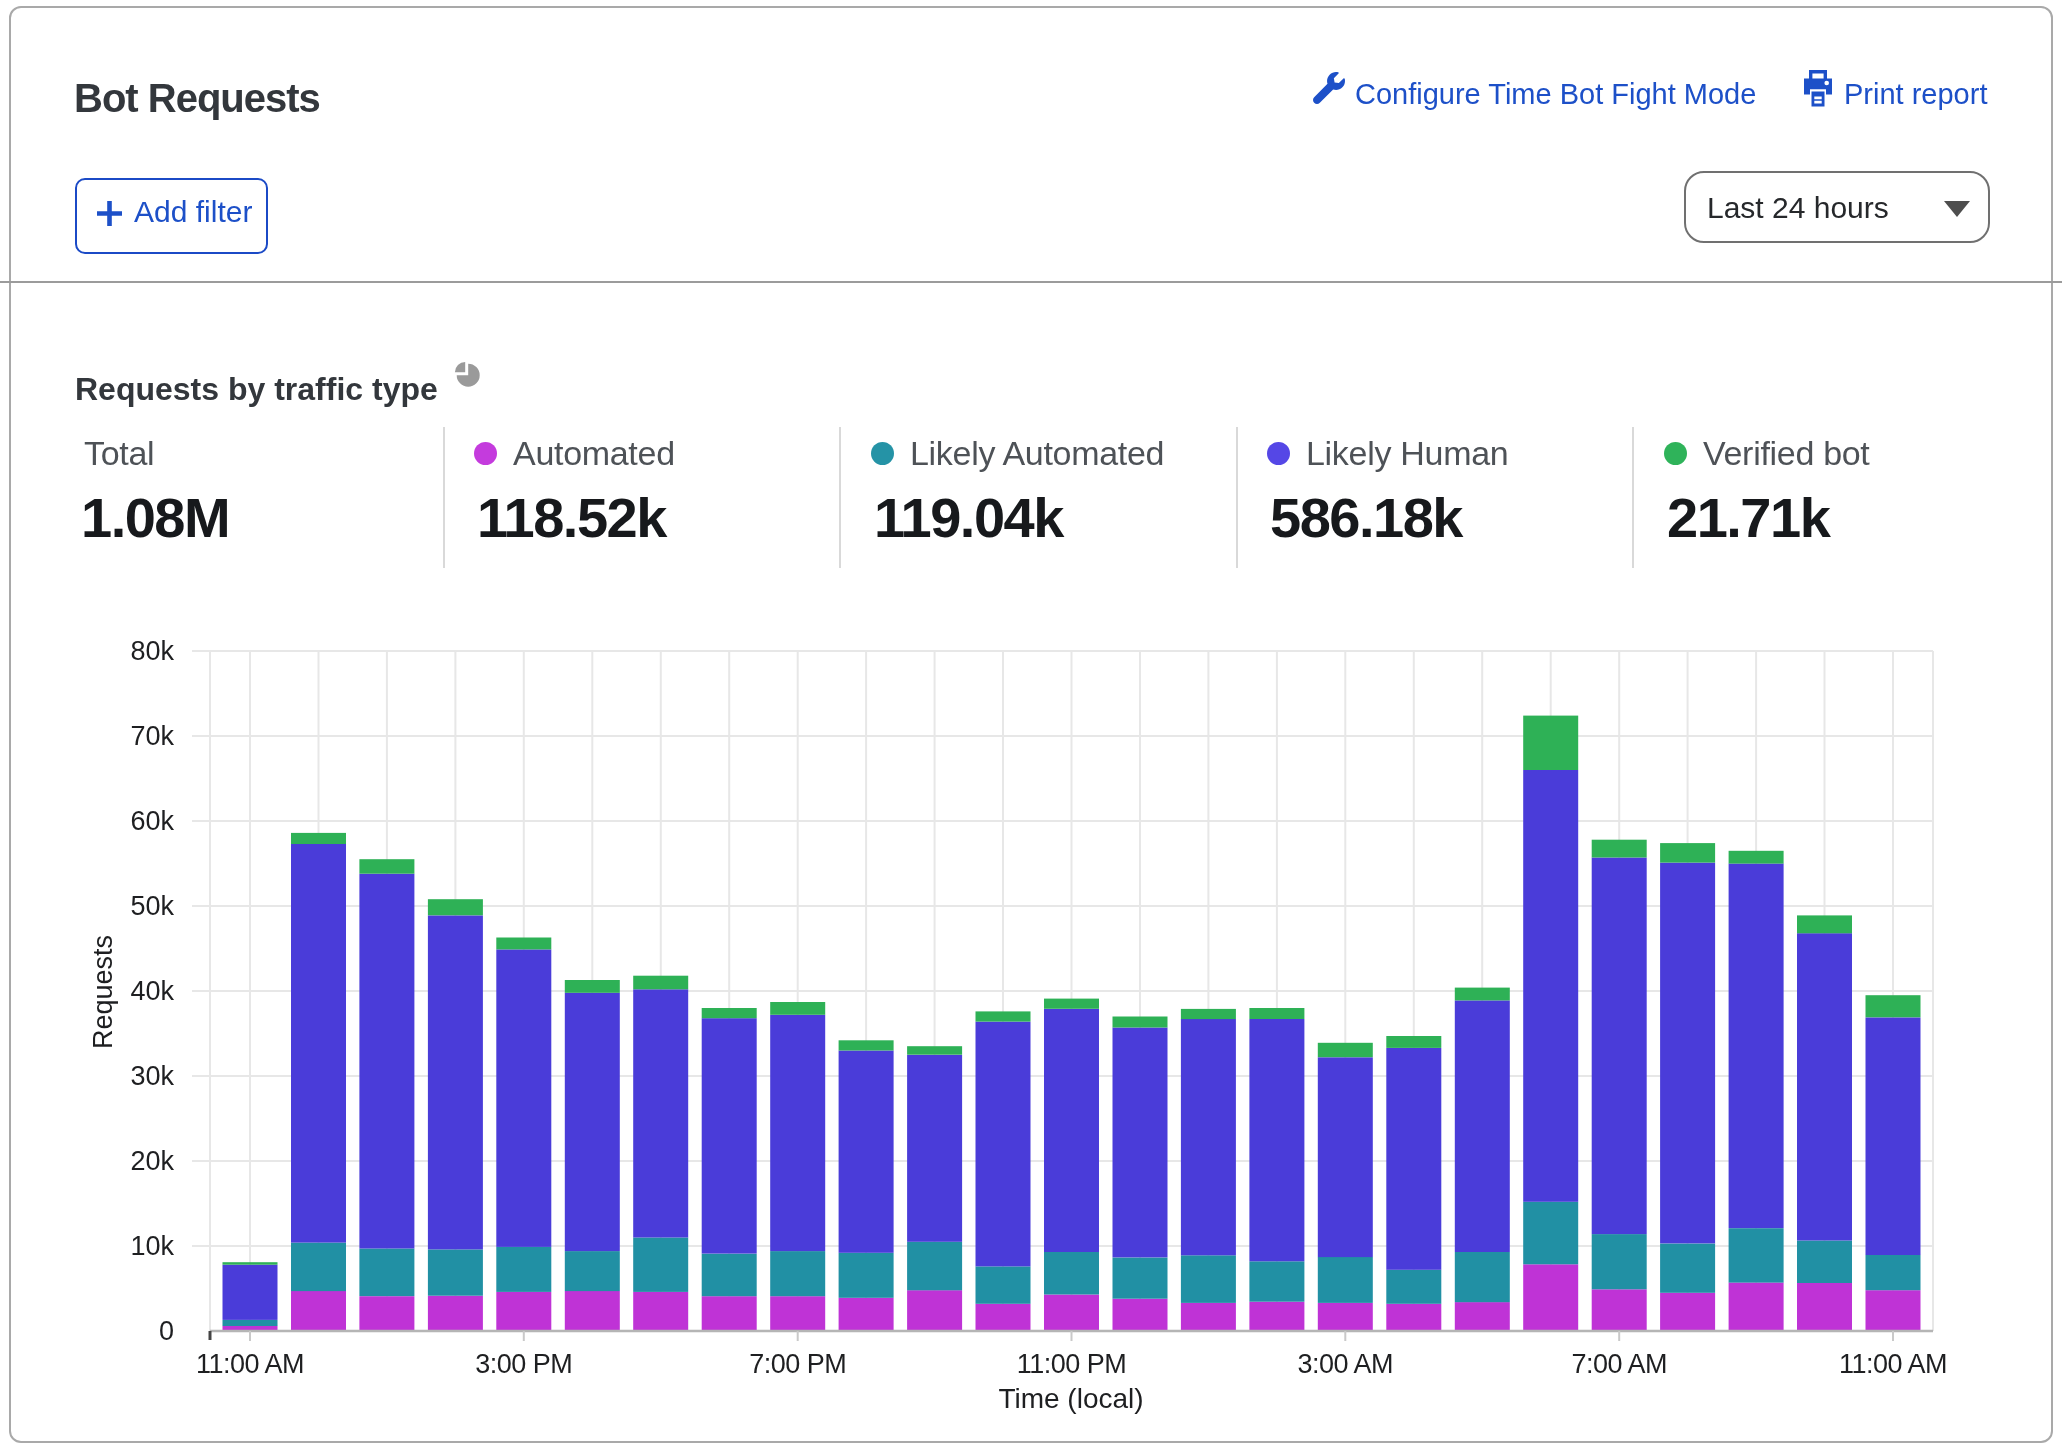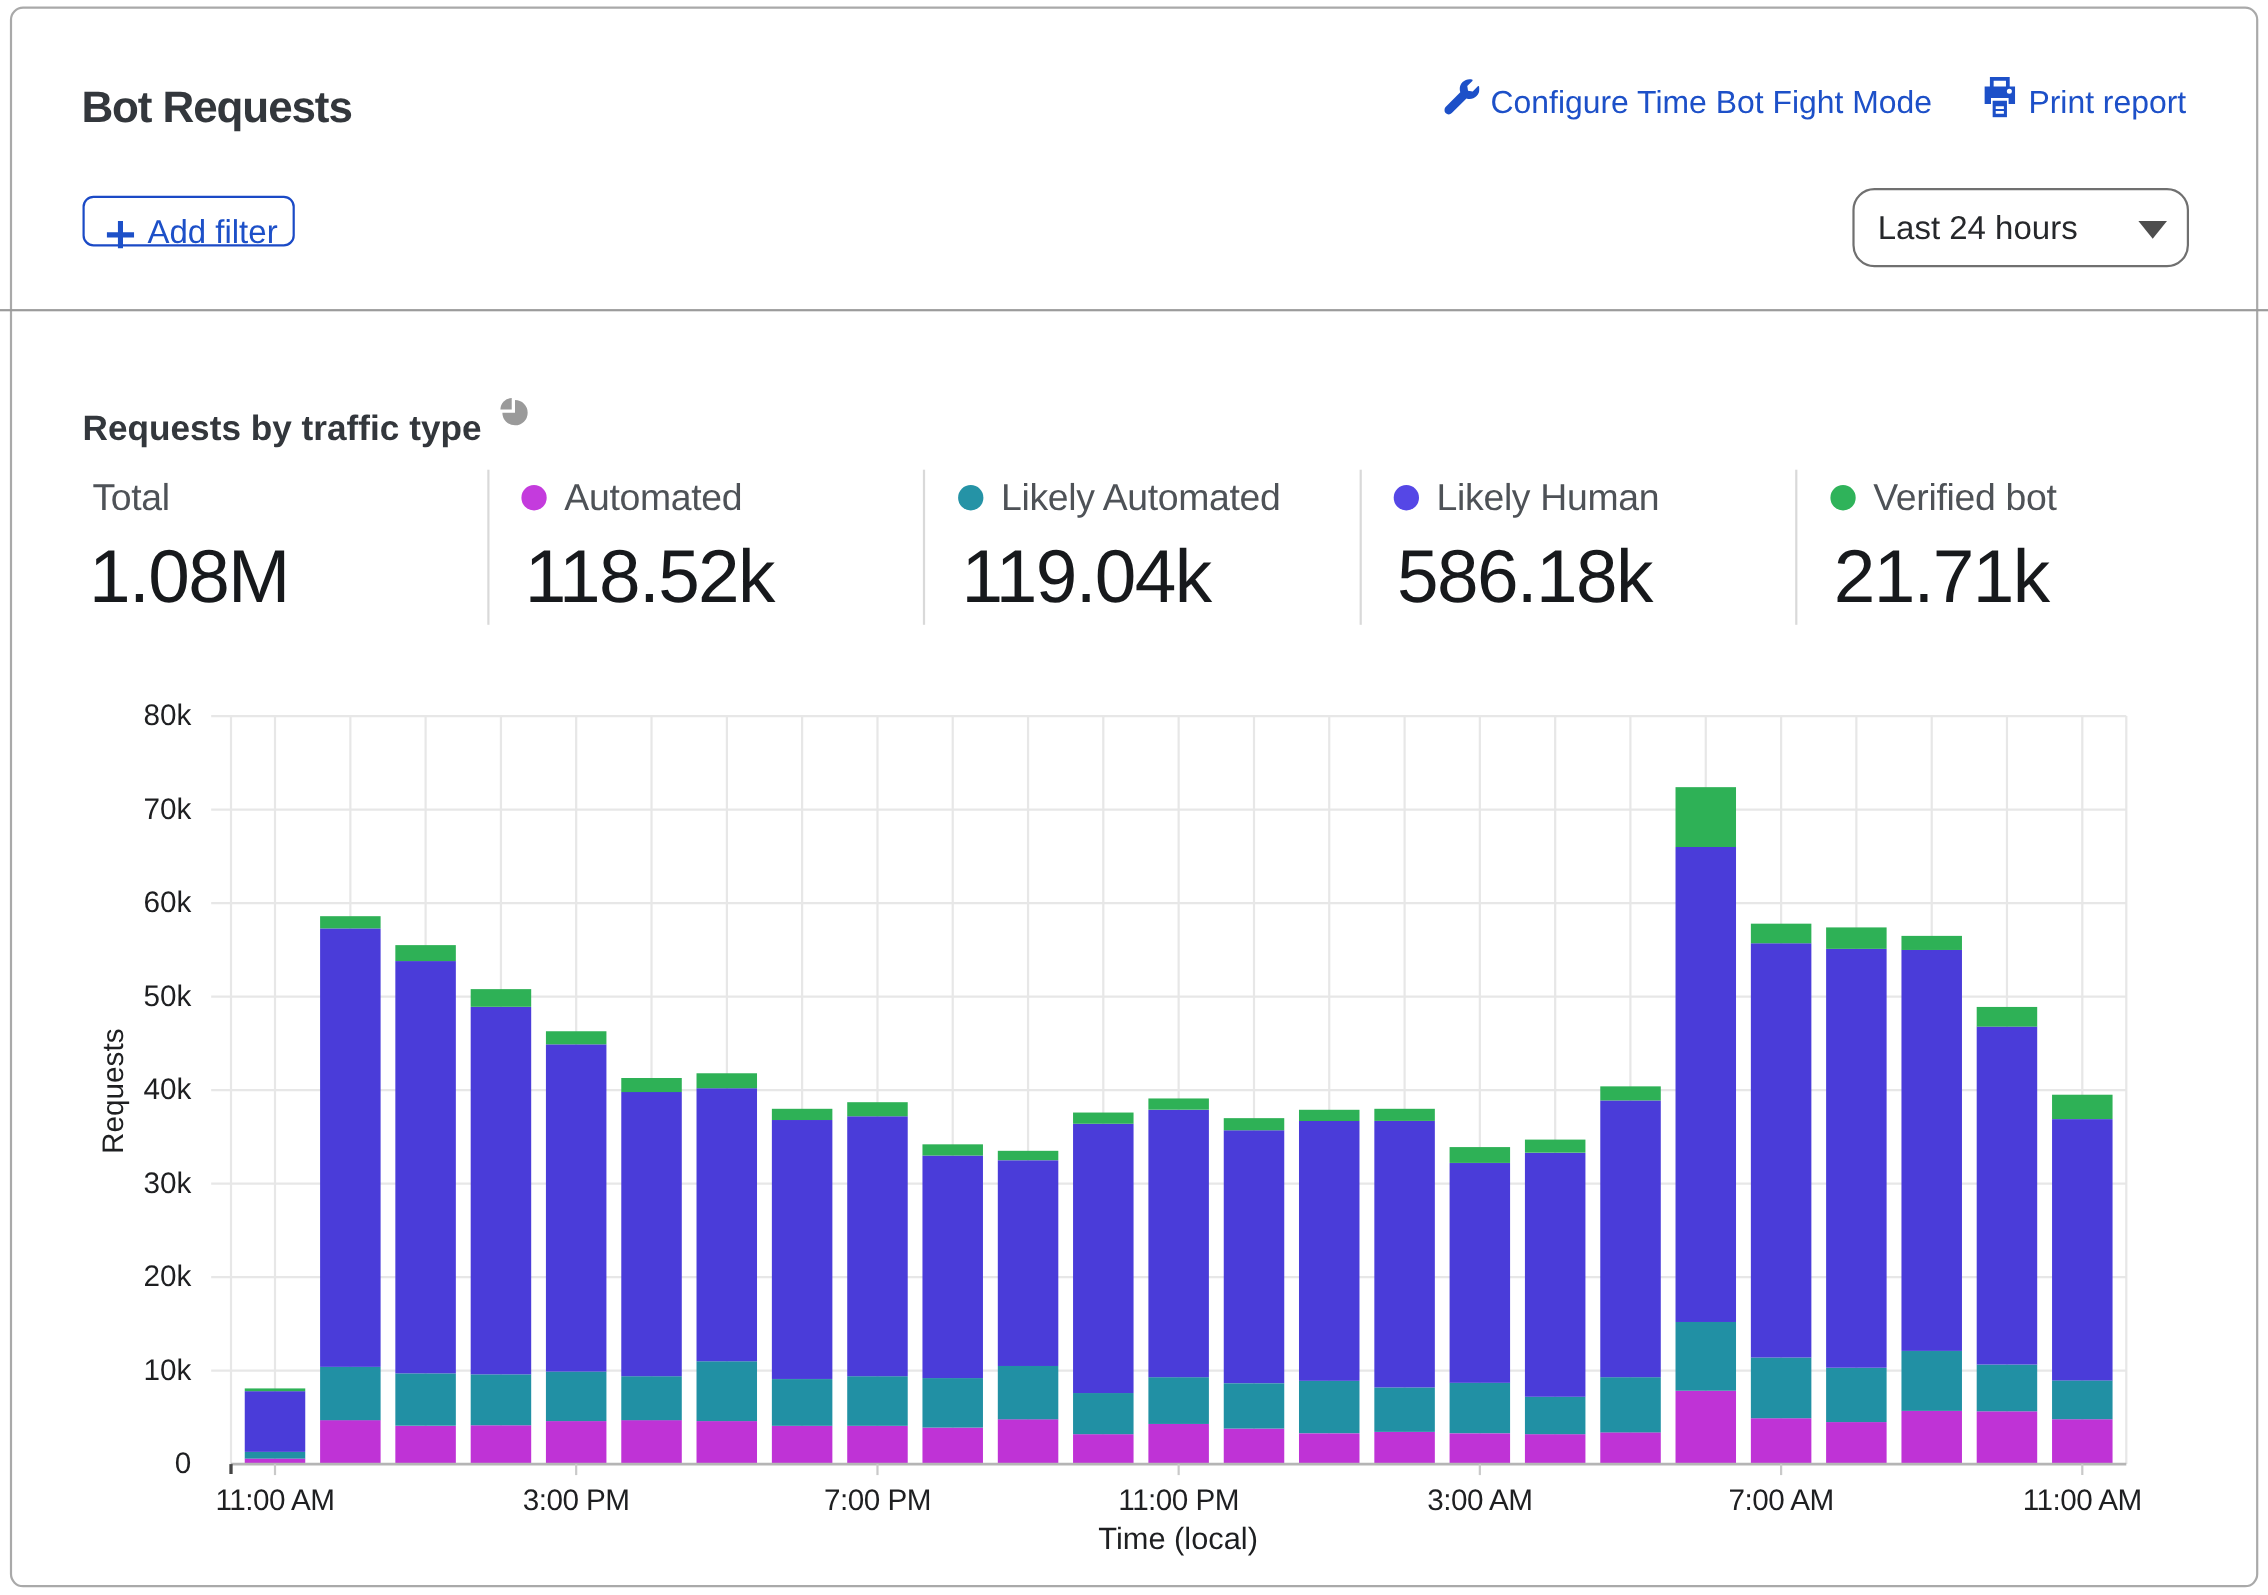--- a/index.html
+++ b/index.html
@@ -2,28 +2,28 @@
 <html><head>
 <meta charset="utf-8">
 <style>
 * { margin:0; padding:0; box-sizing:border-box; }
 html,body { width:2062px; height:1450px; background:#fff; font-family:"Liberation Sans", sans-serif; position:relative; overflow:hidden; }
 .abs { position:absolute; }
 .card { position:absolute; left:9px; top:6px; width:2044px; height:1437px; border:2px solid #a9a9a9; border-radius:12px; }
 .hdiv { position:absolute; left:0; top:281px; width:2062px; height:2px; background:#9b9b9b; }
 .title { position:absolute; left:74px; top:76px; font-size:40px; font-weight:bold; color:#33373c; letter-spacing:-1px; }
 .lnk { position:absolute; font-size:29px; color:#1d50c8; white-space:nowrap; }
-.btn { position:absolute; left:75px; top:178px; width:193px; height:46px; border:2.5px solid #1b4ac6; border-radius:10px; color:#1d50c8; font-size:28px; }
+.btn { position:absolute; left:75px; top:178px; width:193px; height:76px; border:2.5px solid #1b4ac6; border-radius:10px; color:#1d50c8; font-size:28px; }
 .btn span { position:absolute; left:57px; top:15px; font-size:30px; }
 .dd { position:absolute; left:1684px; top:171px; width:306px; height:72px; border:2px solid #707070; border-radius:20px; font-size:30px; color:#26282b; }
 .dd span { position:absolute; left:21px; top:18px; }
 .caret { position:absolute; right:18px; top:28px; width:0; height:0; border-left:13.5px solid transparent; border-right:13.5px solid transparent; border-top:16px solid #4e4e4e; }
 .sec-title { position:absolute; left:75px; top:355px; font-size:32px; font-weight:bold; color:#33373c;margin-top:16px; }
 .stat-label { position:absolute; top:434px; font-size:34px; letter-spacing:-0.3px; color:#4e5257; white-space:nowrap; }
-.stat-value { position:absolute; top:485px; font-size:68px; font-weight:normal; color:#17191c; letter-spacing:-1.5px; white-space:nowrap; }
+.stat-value { position:absolute; top:485px; font-size:56px; font-weight:bold; color:#17191c; letter-spacing:-1.5px; white-space:nowrap; }
 .dot { display:inline-block; width:23px; height:23px; border-radius:50%; margin-right:16px; }
 .vdiv { position:absolute; top:427px; width:2px; height:141px; background:#d9d9d9; }
 </style>
 </head>
 <body>
 <div class="card"></div>
 <div class="hdiv"></div>
 <div class="title">Bot Requests</div>
 <svg class="abs" style="left:1313px;top:70px" width="32" height="36" viewBox="0 0 512 512">
     <path fill="#1d50c8" d="M507.73 109.1c-2.24-9.03-13.54-12.09-20.12-5.51l-74.36 74.36-67.88-11.31-11.31-67.88 74.36-74.36c6.62-6.62 3.43-17.9-5.66-20.16-47.38-11.74-99.55.91-136.58 37.93-39.64 39.64-50.55 97.1-34.05 147.2L18.74 402.76c-24.99 24.99-24.99 65.51 0 90.5 24.99 24.99 65.51 24.99 90.5 0l213.21-213.21c50.12 16.71 107.47 5.68 147.37-34.22 37.07-37.07 49.7-89.32 37.91-136.73z"></path>

